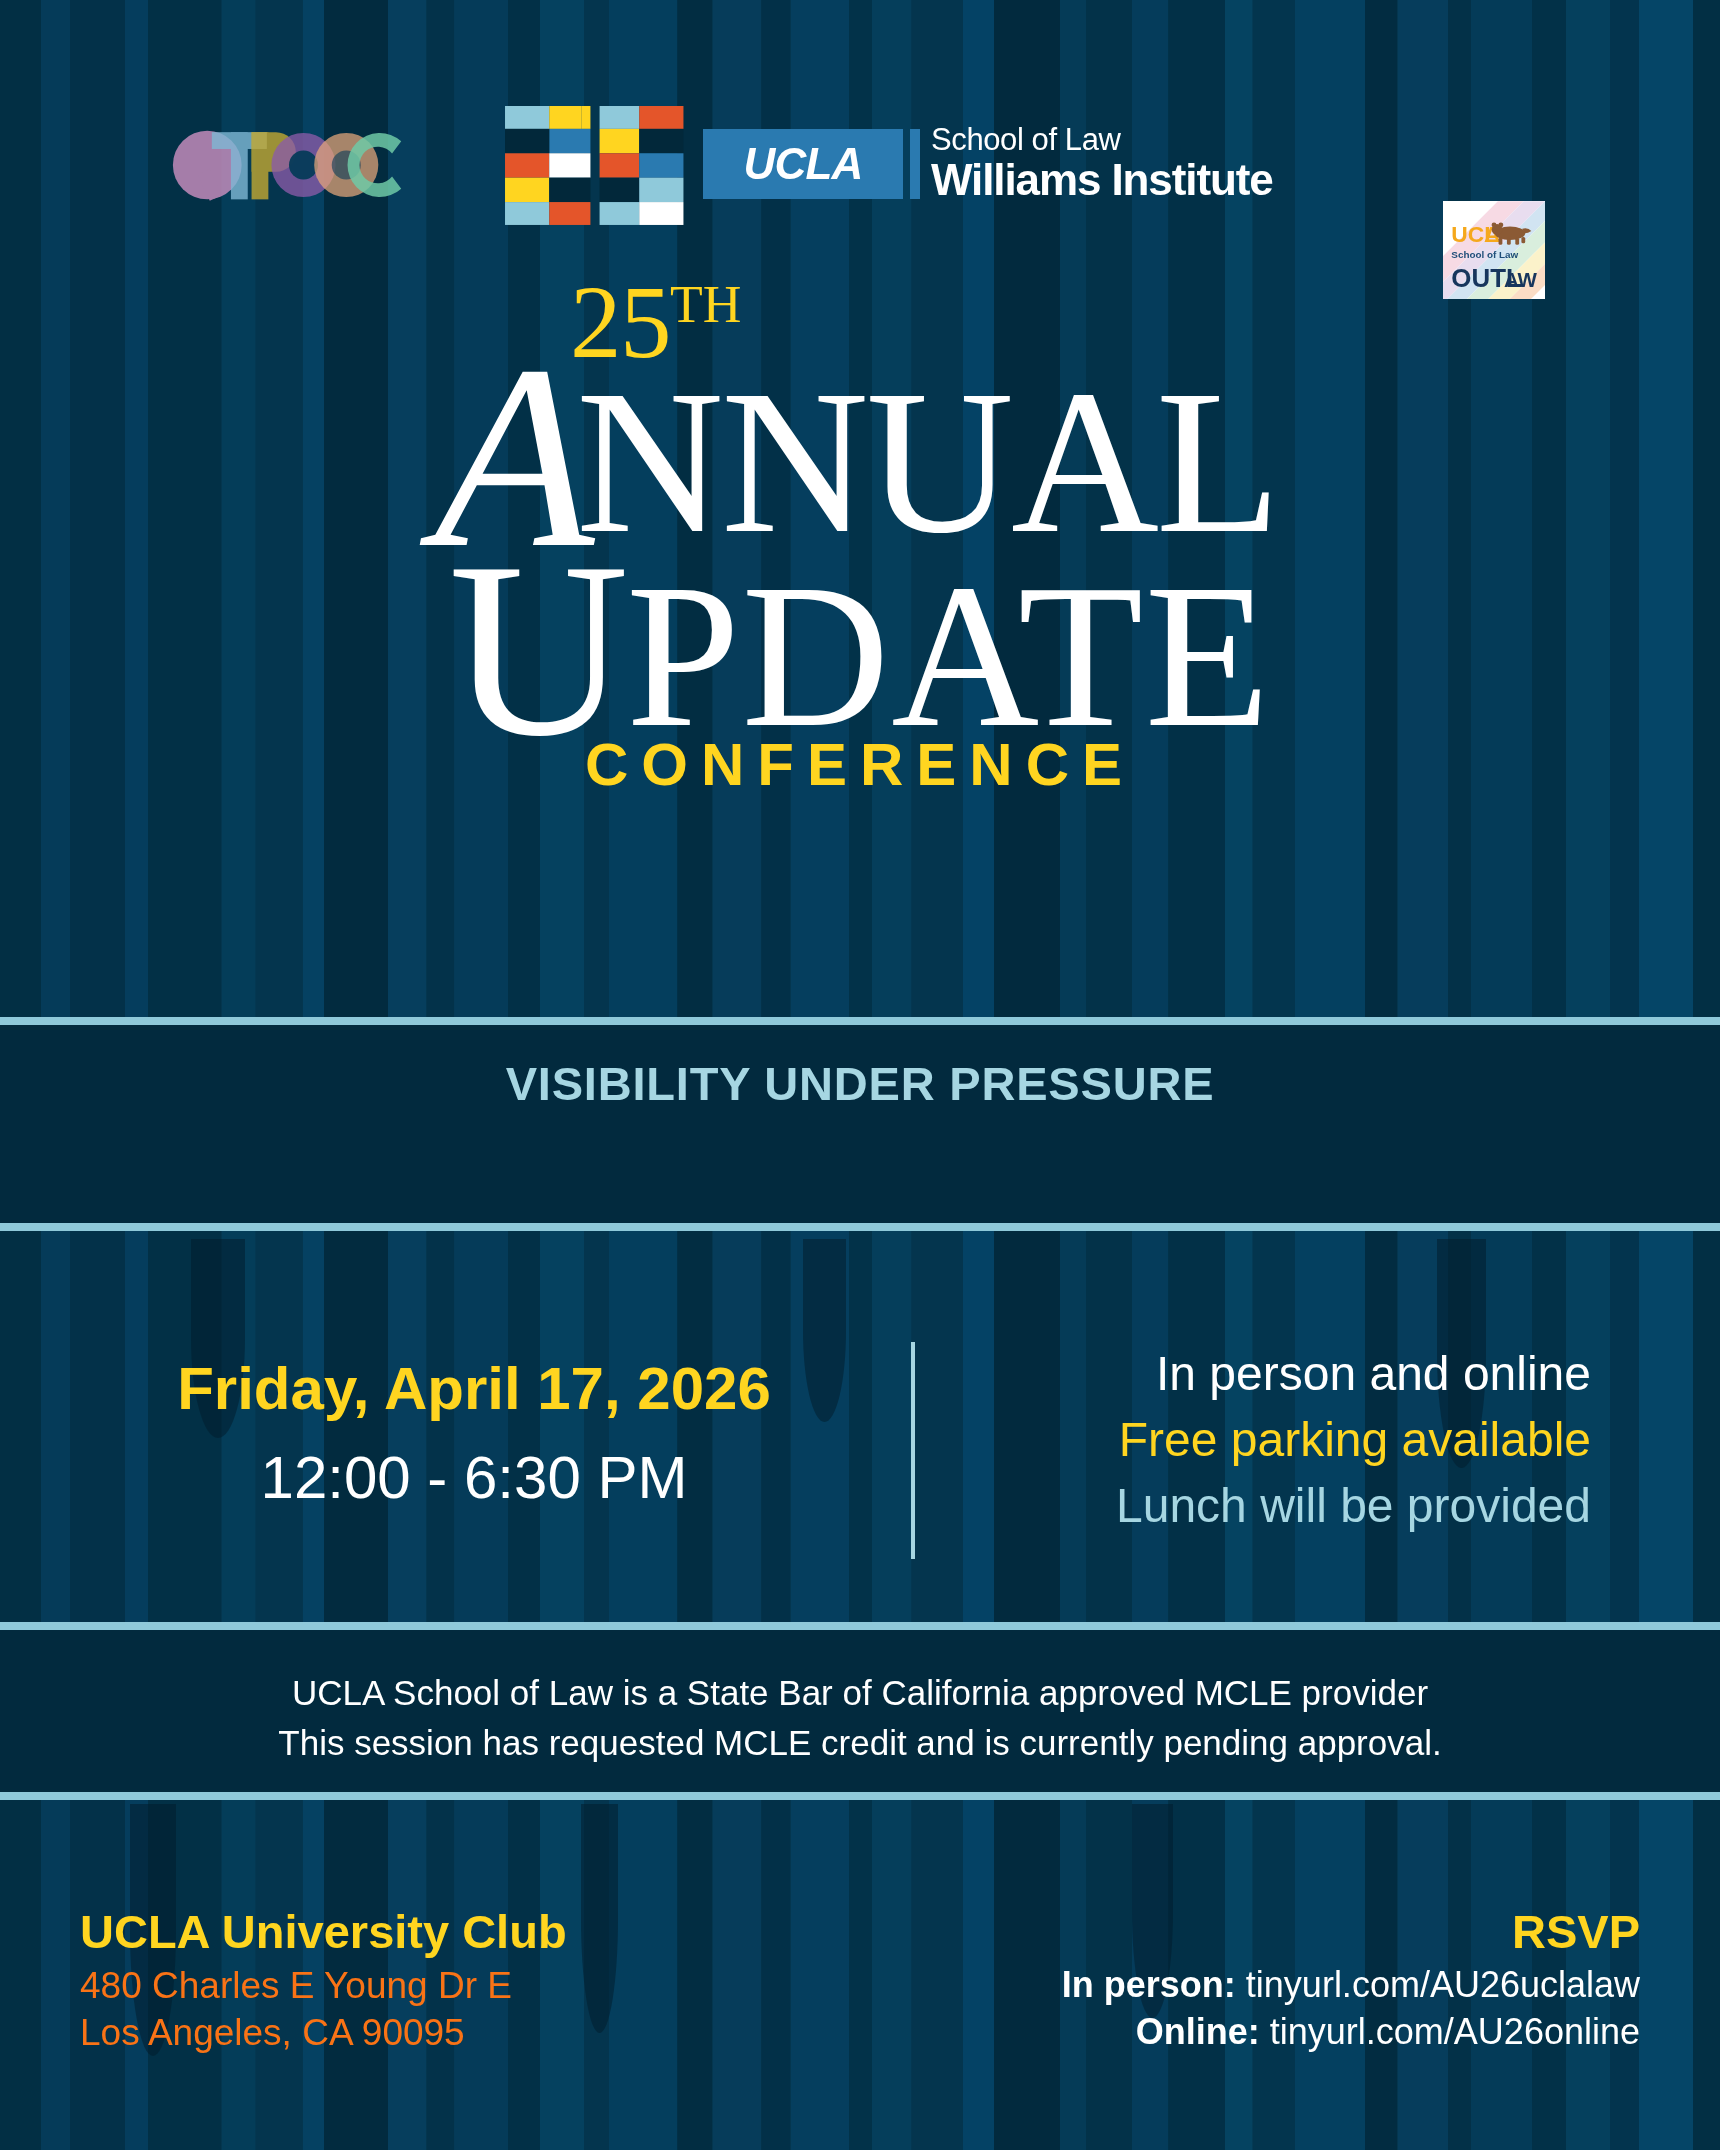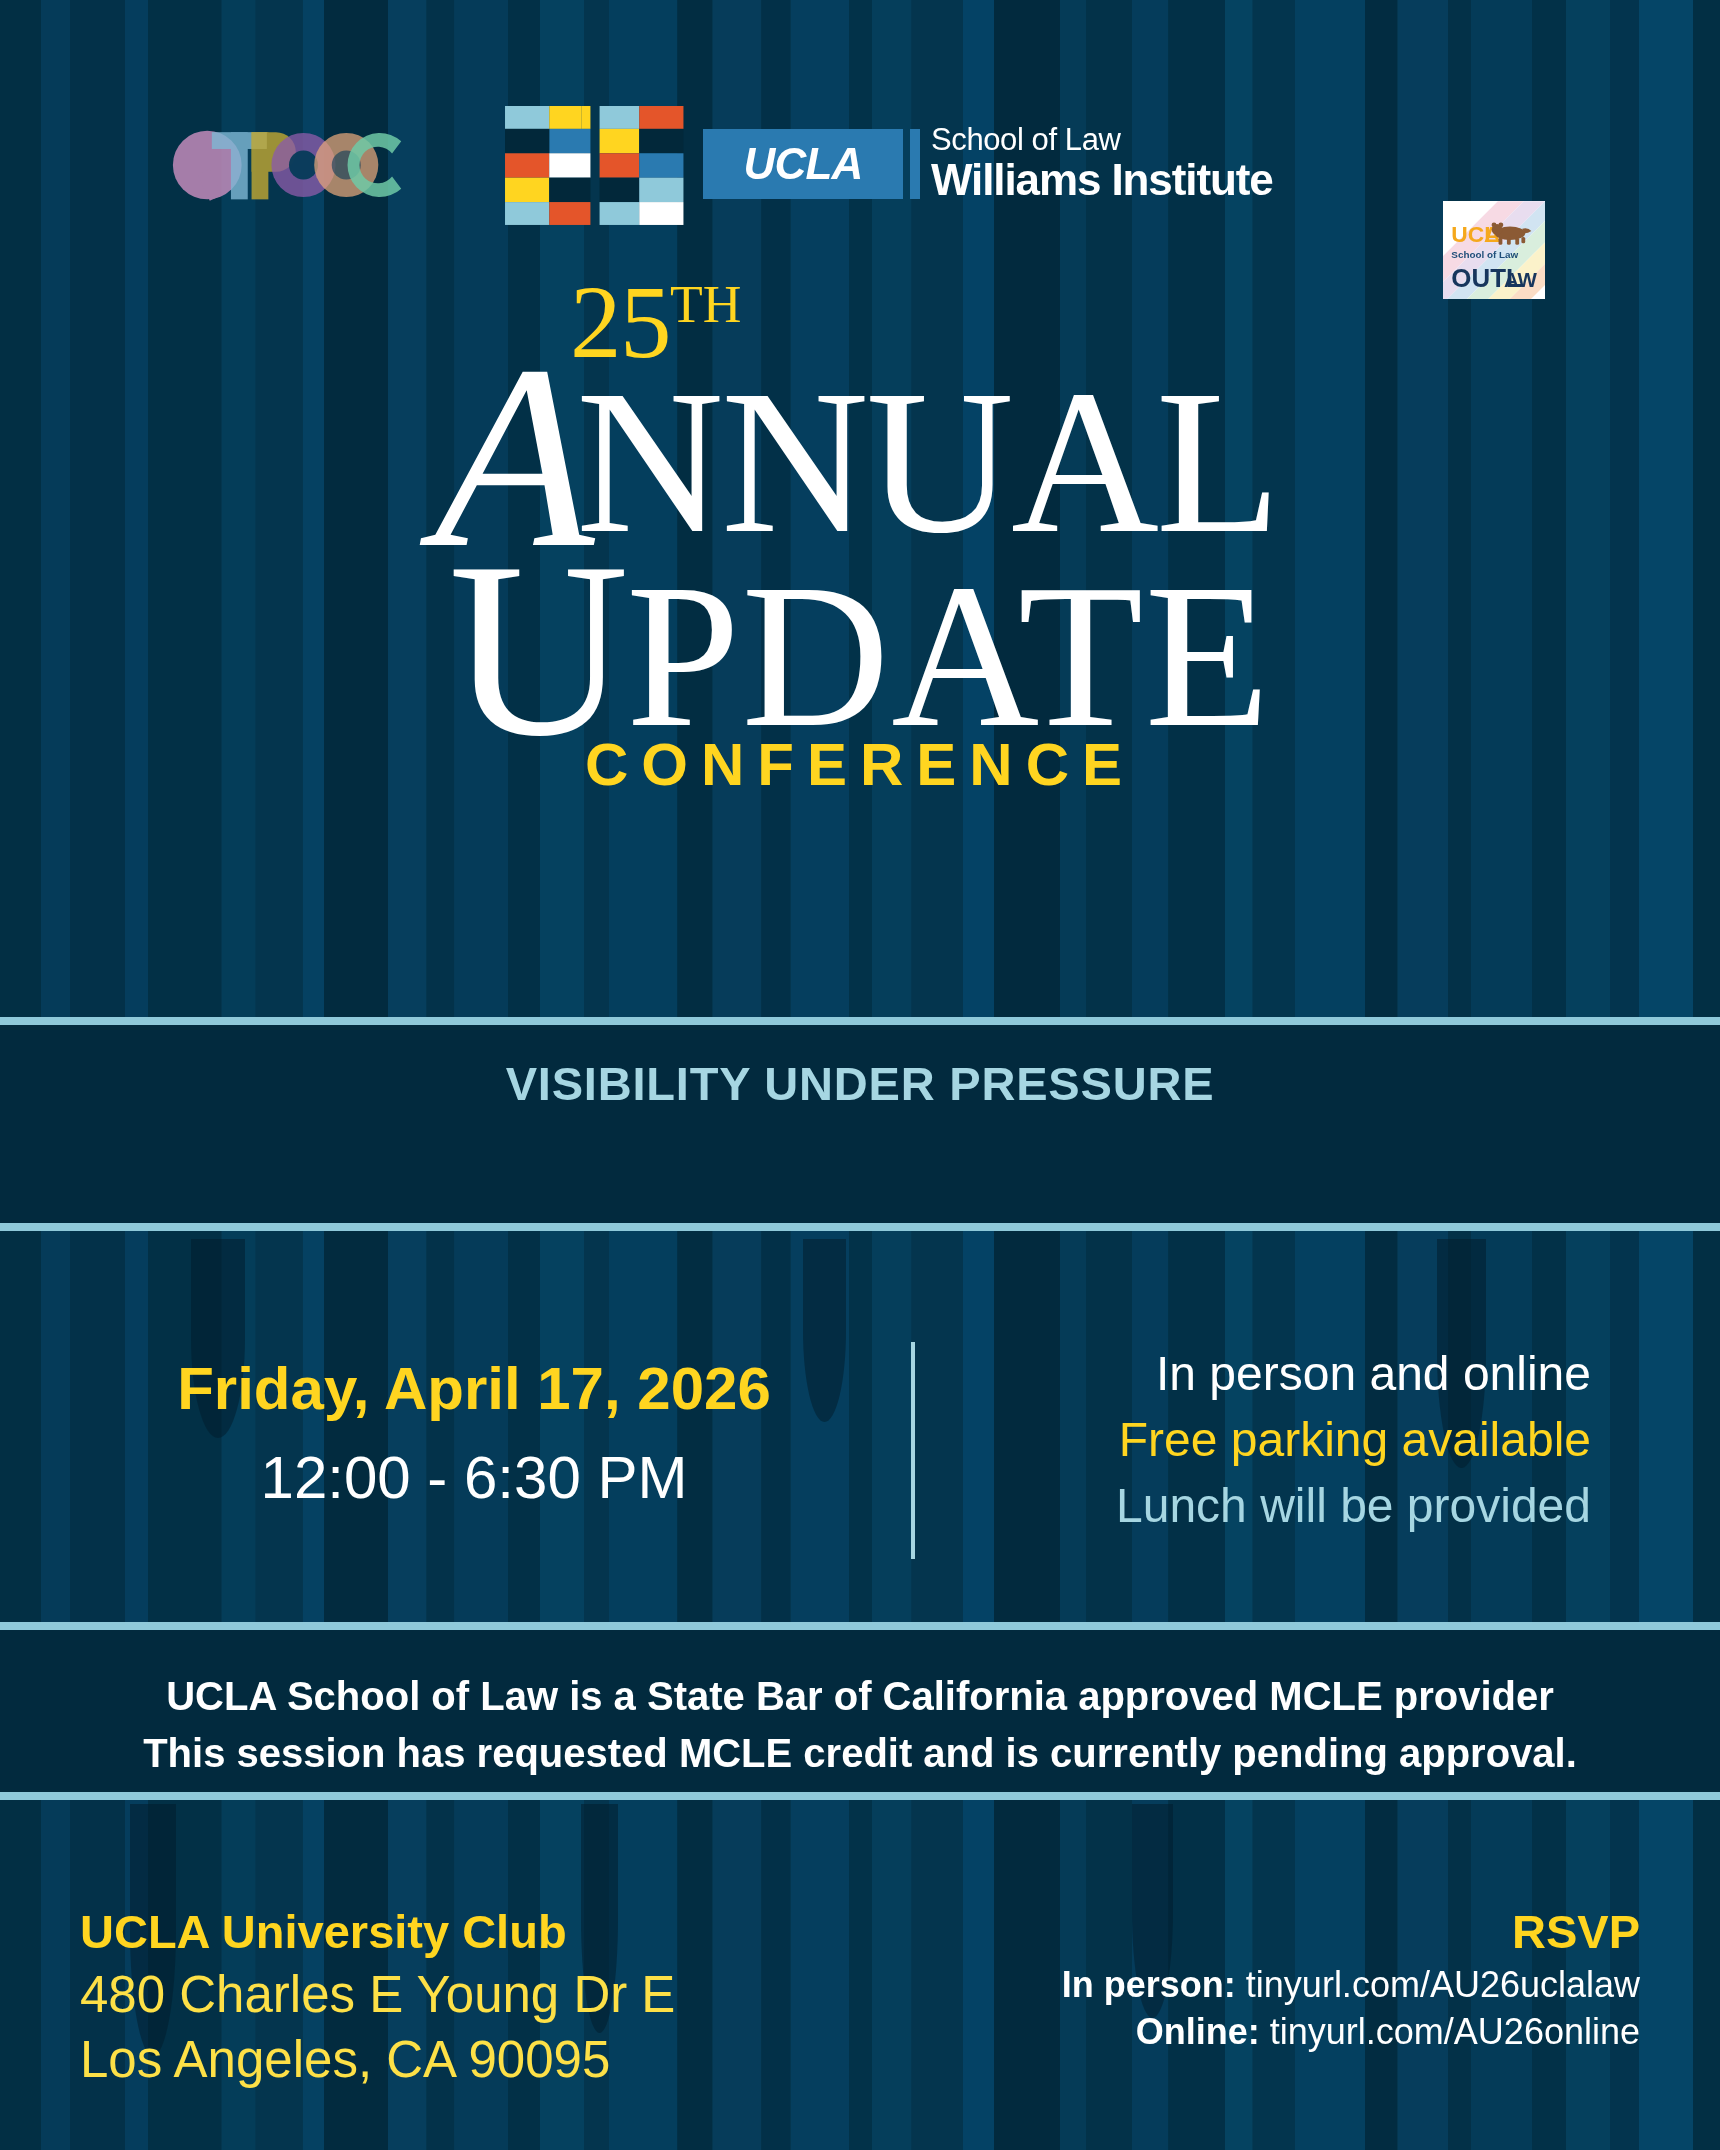--- a/index.html
+++ b/index.html
@@ -115,27 +115,27 @@
   .det-time { color:#ffffff; font-size:60px; line-height:1.25; margin-top:15px; }
   .det-rule { position:absolute; left:911px; top:-10.7px; width:3.8px; height:217px; background:#A6D6E2; }
   .det-right { position:absolute; left:956px; top:-12.2px; width:635px; text-align:right; }
   .det-right div { font-size:48px; line-height:1.38; }
   .dr-1 { color:#ffffff; }
   .dr-2 { color:#FFD520; }
   .dr-3 { color:#A6D6E2; }
 
   
   .mcle { position:absolute; top:1668px; left:0; right:0; text-align:center; color:#ffffff; }
-  .mcle div { font-size:40px; line-height:1.42;font-weight:bold; }
+  .mcle div { font-size:35px; line-height:1.42; }
 
   
   .footer { position:absolute; top:1903px; left:0; right:0; height:252px; }
   .f-left { position:absolute; left:80px; top:0; text-align:left; }
   .f-venue { color:#FFD520; font-weight:bold; font-size:47px; line-height:1.25; }
-  .f-addr { color:#fde047; font-size:51px; line-height:1.28; }
+  .f-addr { color:#f97316; font-size:37px; line-height:1.28; }
   .f-right { position:absolute; right:80px; top:0; text-align:right; }
   .f-rsvp { color:#FFD520; font-weight:bold; font-size:47px; line-height:1.25; }
   .f-line { color:#ffffff; font-size:36px; line-height:1.3; }
   .f-line b { font-weight:bold; }
 </style>
 </head>
 <body>
 
 <div class="poster">
 

